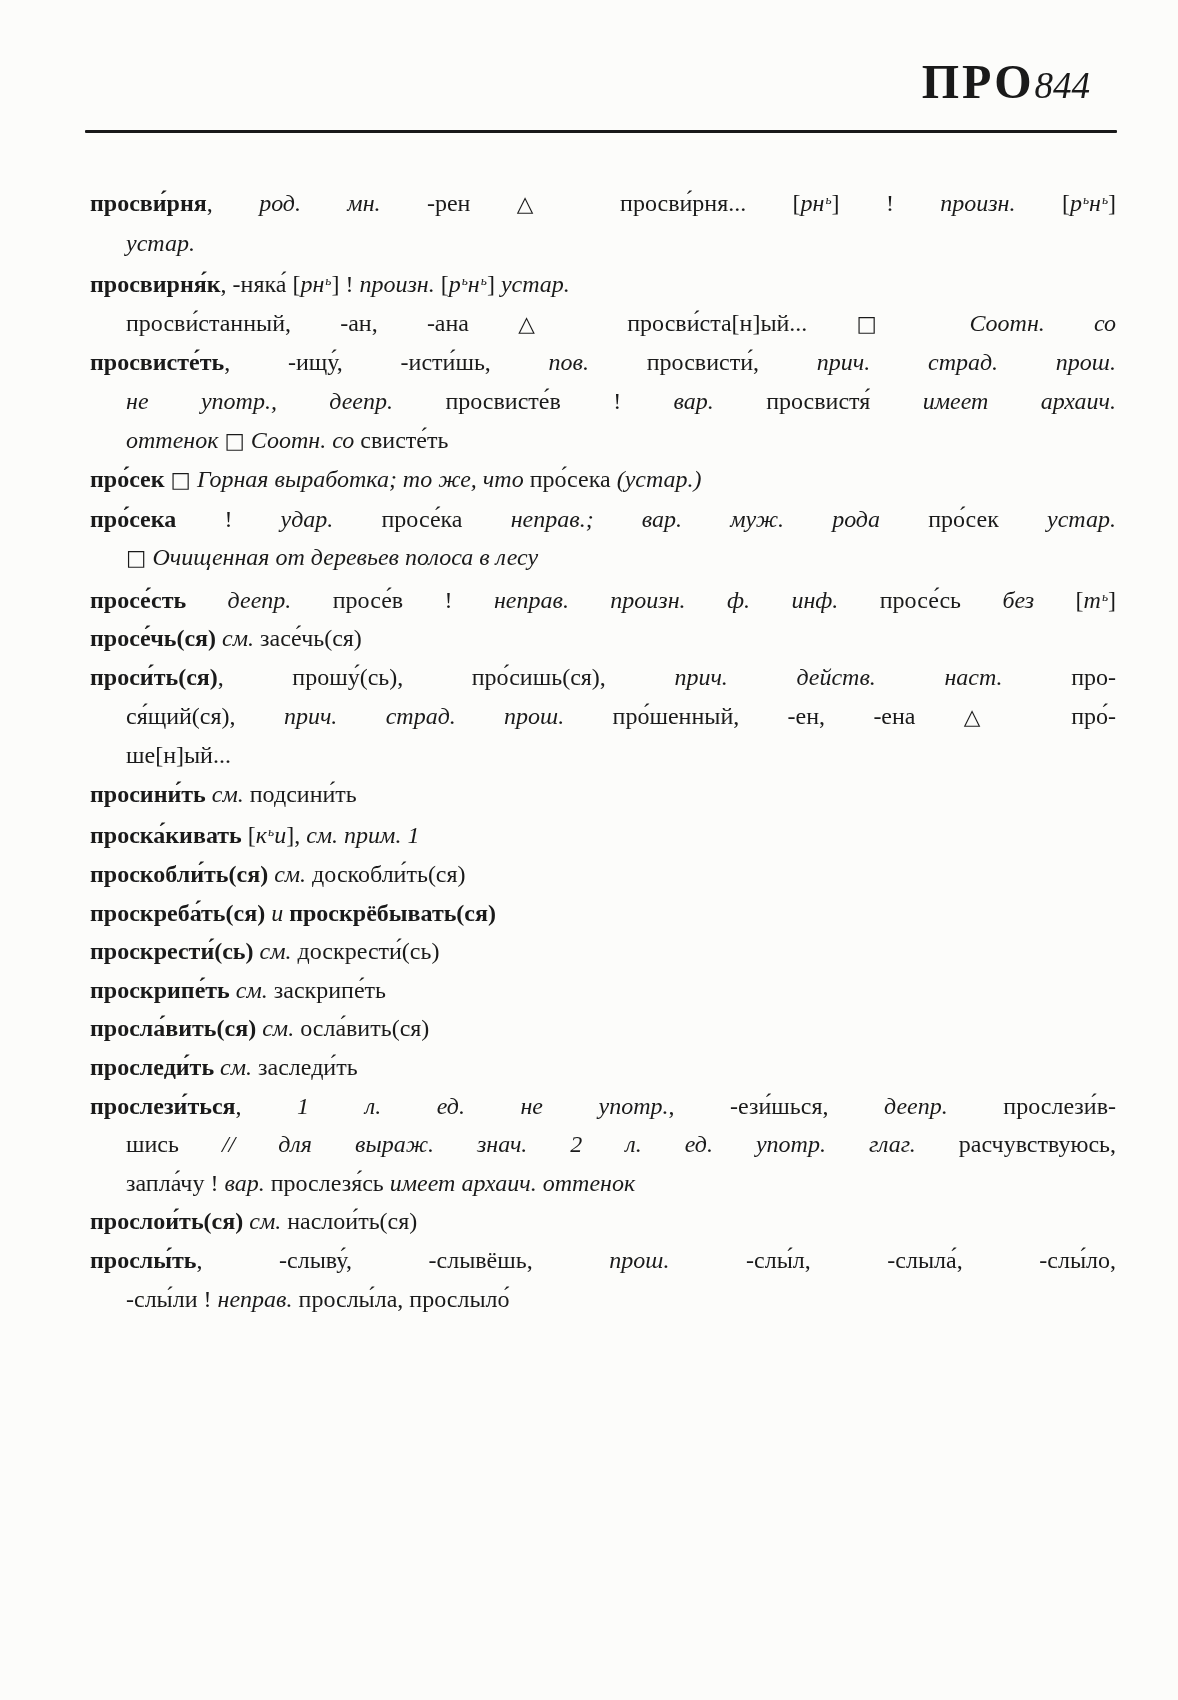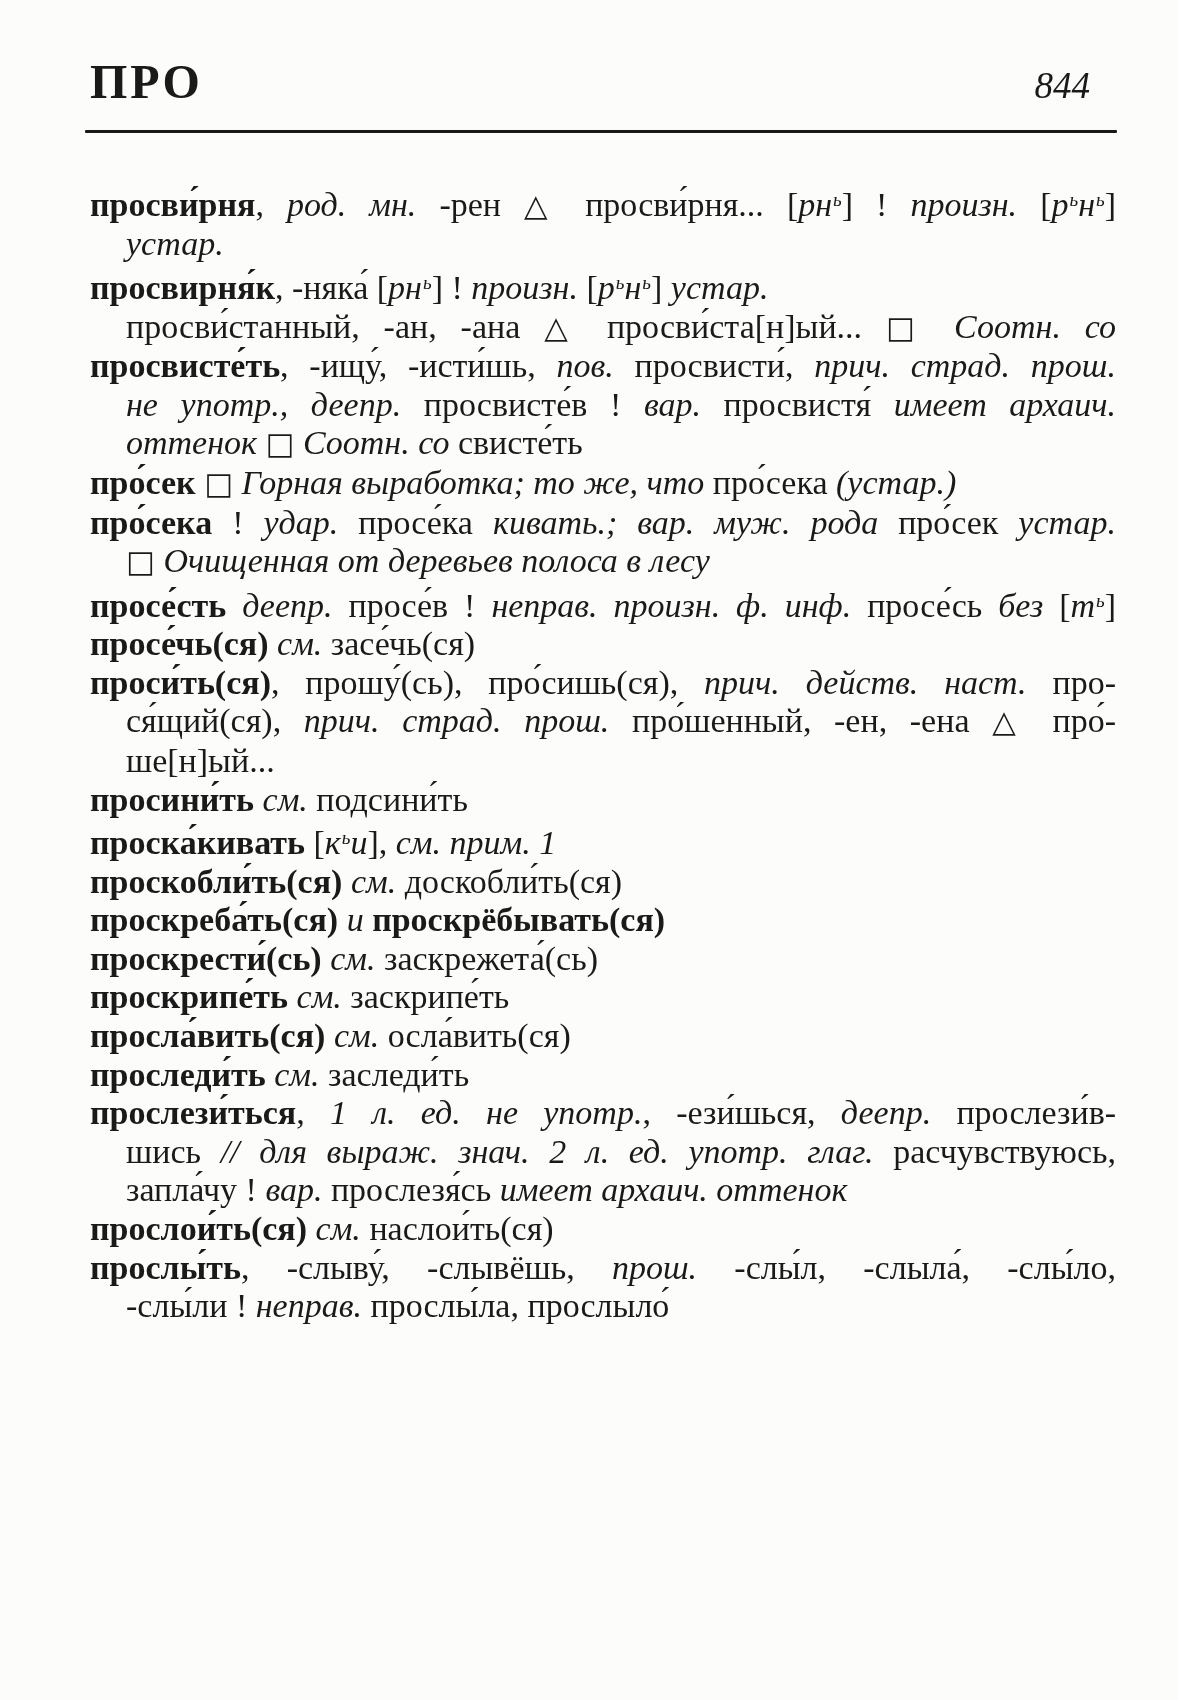--- a/index.html
+++ b/index.html
@@ -15,21 +15,21 @@
     color: #1a1a1a;
     font-family: "Liberation Serif", "DejaVu Serif", serif;
     overflow: hidden;
   }
   .header {
     position: absolute;
     left: 90px;
     top: 58px;
     width: 1000px;
     display: flex;
-    justify-content: space-between;
+    justify-content: flex-end;
     align-items: baseline;
   }
   .section-title {
     font-size: 48px;
     font-weight: 700;
     letter-spacing: 3px;
     line-height: 1;
   }
   .page-number {
     font-size: 37px;
@@ -44,21 +44,21 @@
     width: 1032px;
     height: 3px;
     background: #191919;
     border-radius: 1px;
   }
   .entries {
     position: absolute;
     left: 90px;
     top: 181px;
     width: 1026px;
-    font-size: 34px;
+    font-size: 24px;
     line-height: 38.6px;
   }
   .entry { margin: 0; }
   .line {
     text-align: left;
     white-space: normal;
   }
   .line.j {
     text-align: justify;
     text-align-last: justify;
@@ -100,21 +100,21 @@
       </div>
       <div class="entry">
         <div class="line j"><span class="seg b">просвисте́ть</span><span class="seg r">, -ищу́, -исти́шь, </span><span class="seg i">пов.</span><span class="seg r"> просвисти́, </span><span class="seg i">прич. страд. прош.</span></div>
         <div class="line j ind"><span class="seg i">не употр., деепр.</span><span class="seg r"> просвисте́в ! </span><span class="seg i">вар.</span><span class="seg r"> просвистя́ </span><span class="seg i">имеет архаич.</span></div>
         <div class="line ind"><span class="seg i">оттенок </span><span class="seg y">□</span><span class="seg r"> </span><span class="seg i">Соотн. со</span><span class="seg r"> свисте́ть</span></div>
       </div>
       <div class="entry">
         <div class="line"><span class="seg b">про́сек</span><span class="seg r"> </span><span class="seg y">□</span><span class="seg r"> </span><span class="seg i">Горная выработка; то же, что</span><span class="seg r"> про́сека </span><span class="seg i">(устар.)</span></div>
       </div>
       <div class="entry">
-        <div class="line j"><span class="seg b">про́сека</span><span class="seg r"> ! </span><span class="seg i">удар.</span><span class="seg r"> просе́ка </span><span class="seg i">кивать.;</span><span class="seg r"> </span><span class="seg i">вар. муж. рода</span><span class="seg r"> про́сек </span><span class="seg i">устар.</span></div>
+        <div class="line j"><span class="seg b">про́сека</span><span class="seg r"> ! </span><span class="seg i">удар.</span><span class="seg r"> просе́ка </span><span class="seg i">неправ.;</span><span class="seg r"> </span><span class="seg i">вар. муж. рода</span><span class="seg r"> про́сек </span><span class="seg i">устар.</span></div>
         <div class="line ind"><span class="seg y">□</span><span class="seg r"> </span><span class="seg i">Очищенная от деревьев полоса в лесу</span></div>
       </div>
       <div class="entry">
         <div class="line j"><span class="seg b">просе́сть</span><span class="seg r"> </span><span class="seg i">деепр.</span><span class="seg r"> просе́в ! </span><span class="seg i">неправ. произн. ф. инф.</span><span class="seg r"> просе́сь </span><span class="seg i">без</span><span class="seg r"> [</span><span class="seg i">т</span><span class="seg s">ь</span><span class="seg r">]</span></div>
       </div>
       <div class="entry">
         <div class="line"><span class="seg b">просе́чь(ся)</span><span class="seg r"> </span><span class="seg i">см.</span><span class="seg r"> засе́чь(ся)</span></div>
       </div>
       <div class="entry">
         <div class="line j"><span class="seg b">проси́ть(ся)</span><span class="seg r">, прошу́(сь), про́сишь(ся), </span><span class="seg i">прич. действ. наст.</span><span class="seg r"> про-</span></div>
@@ -127,21 +127,21 @@
       <div class="entry">
         <div class="line"><span class="seg b">проска́кивать</span><span class="seg r"> [</span><span class="seg i">к</span><span class="seg s">ь</span><span class="seg i">и</span><span class="seg r">], </span><span class="seg i">см. прим. 1</span></div>
       </div>
       <div class="entry">
         <div class="line"><span class="seg b">проскобли́ть(ся)</span><span class="seg r"> </span><span class="seg i">см.</span><span class="seg r"> доскобли́ть(ся)</span></div>
       </div>
       <div class="entry">
         <div class="line"><span class="seg b">проскреба́ть(ся)</span><span class="seg r"> </span><span class="seg i">и</span><span class="seg r"> </span><span class="seg b">проскрёбывать(ся)</span></div>
       </div>
       <div class="entry">
-        <div class="line"><span class="seg b">проскрести́(сь)</span><span class="seg r"> </span><span class="seg i">см.</span><span class="seg r"> заскрежета́(сь)</span></div>
+        <div class="line"><span class="seg b">проскрести́(сь)</span><span class="seg r"> </span><span class="seg i">см.</span><span class="seg r"> доскрести́(сь)</span></div>
       </div>
       <div class="entry">
         <div class="line"><span class="seg b">проскрипе́ть</span><span class="seg r"> </span><span class="seg i">см.</span><span class="seg r"> заскрипе́ть</span></div>
       </div>
       <div class="entry">
         <div class="line"><span class="seg b">просла́вить(ся)</span><span class="seg r"> </span><span class="seg i">см.</span><span class="seg r"> осла́вить(ся)</span></div>
       </div>
       <div class="entry">
         <div class="line"><span class="seg b">проследи́ть</span><span class="seg r"> </span><span class="seg i">см.</span><span class="seg r"> заследи́ть</span></div>
       </div>

